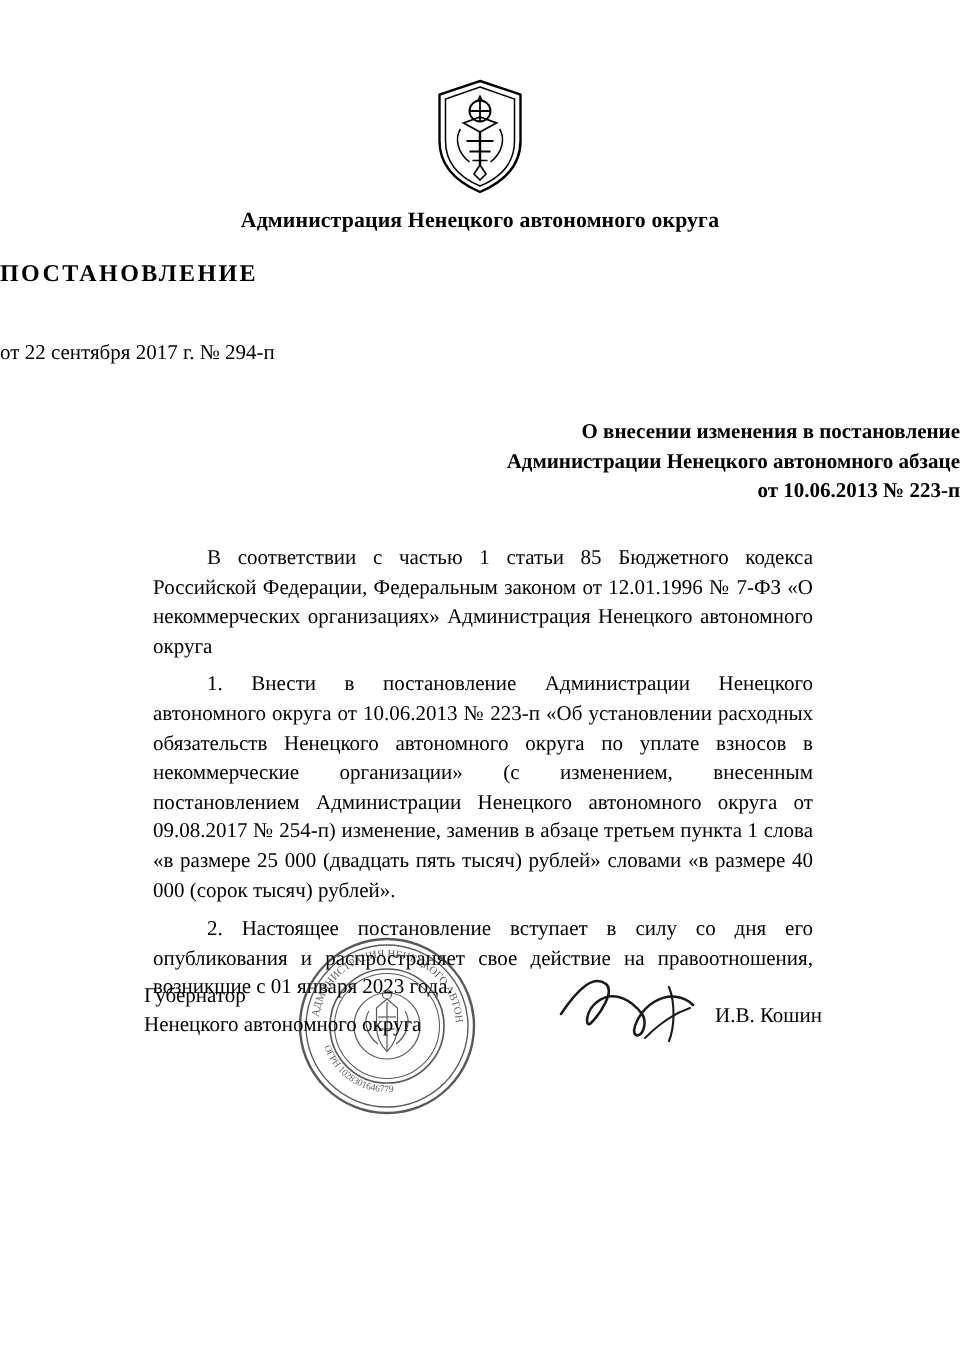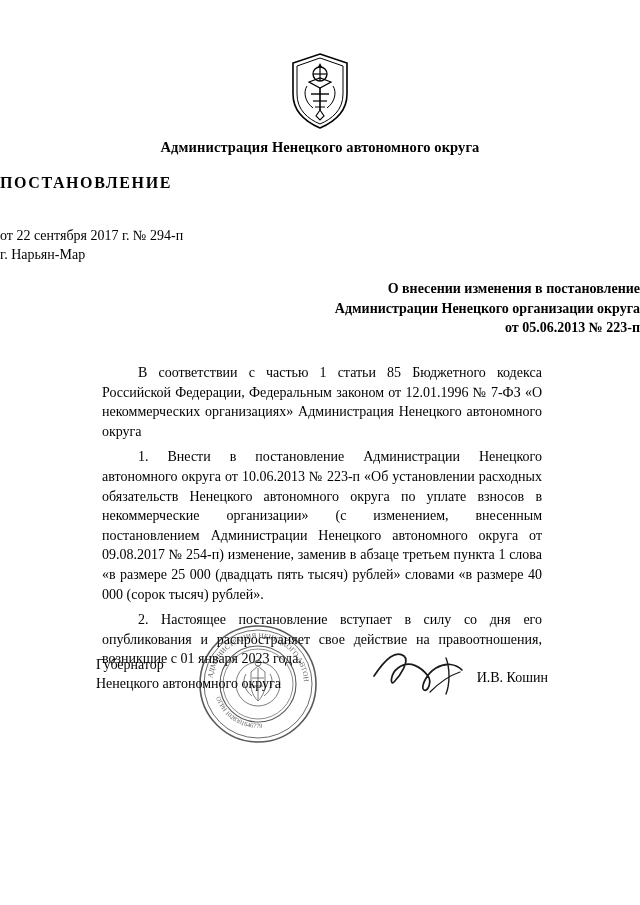--- a/index.html
+++ b/index.html
@@ -150,27 +150,26 @@
       </svg>
     </span>
   </div>
 
   <div class="org-title">Администрация Ненецкого автономного округа</div>
 
   <div class="doc-type">ПОСТАНОВЛЕНИЕ</div>
 
   <div class="date-block">
     <div>от 22 сентября 2017 г. № 294-п</div>
-    <div>г. Нарьян-Мар</div>
   </div>
 
   <div class="subject">
     <div>О внесении изменения в постановление</div>
-    <div>Администрации Ненецкого организации округа</div>
-    <div>от 05.06.2013 № 223-п</div>
+    <div>Администрации Ненецкого автономного абзаце</div>
+    <div>от 10.06.2013 № 223-п</div>
   </div>
 
   <div class="body-text">
     <p class="indent">В соответствии с частью 1 статьи 85 Бюджетного кодекса Российской Федерации, Федеральным законом от 12.01.1996 № 7-ФЗ «О некоммерческих организациях» Администрация Ненецкого автономного округа</p>
     <p class="indent">1. Внести в постановление Администрации Ненецкого автономного округа от 10.06.2013 № 223-п «Об установлении расходных обязательств Ненецкого автономного округа по уплате взносов в некоммерческие организации» (с изменением, внесенным постановлением Администрации Ненецкого автономного округа от 09.08.2017 № 254-п) изменение, заменив в абзаце третьем пункта 1 слова «в размере 25 000 (двадцать пять тысяч) рублей» словами «в размере 40 000 (сорок тысяч) рублей».</p>
     <p class="indent">2. Настоящее постановление вступает в силу со дня его опубликования и распространяет свое действие на правоотношения, возникшие с 01 января 2023 года.</p>
   </div>
 
   <div class="stamp">
     <svg width="124" height="124" viewBox="0 0 124 124" xmlns="http://www.w3.org/2000/svg">

